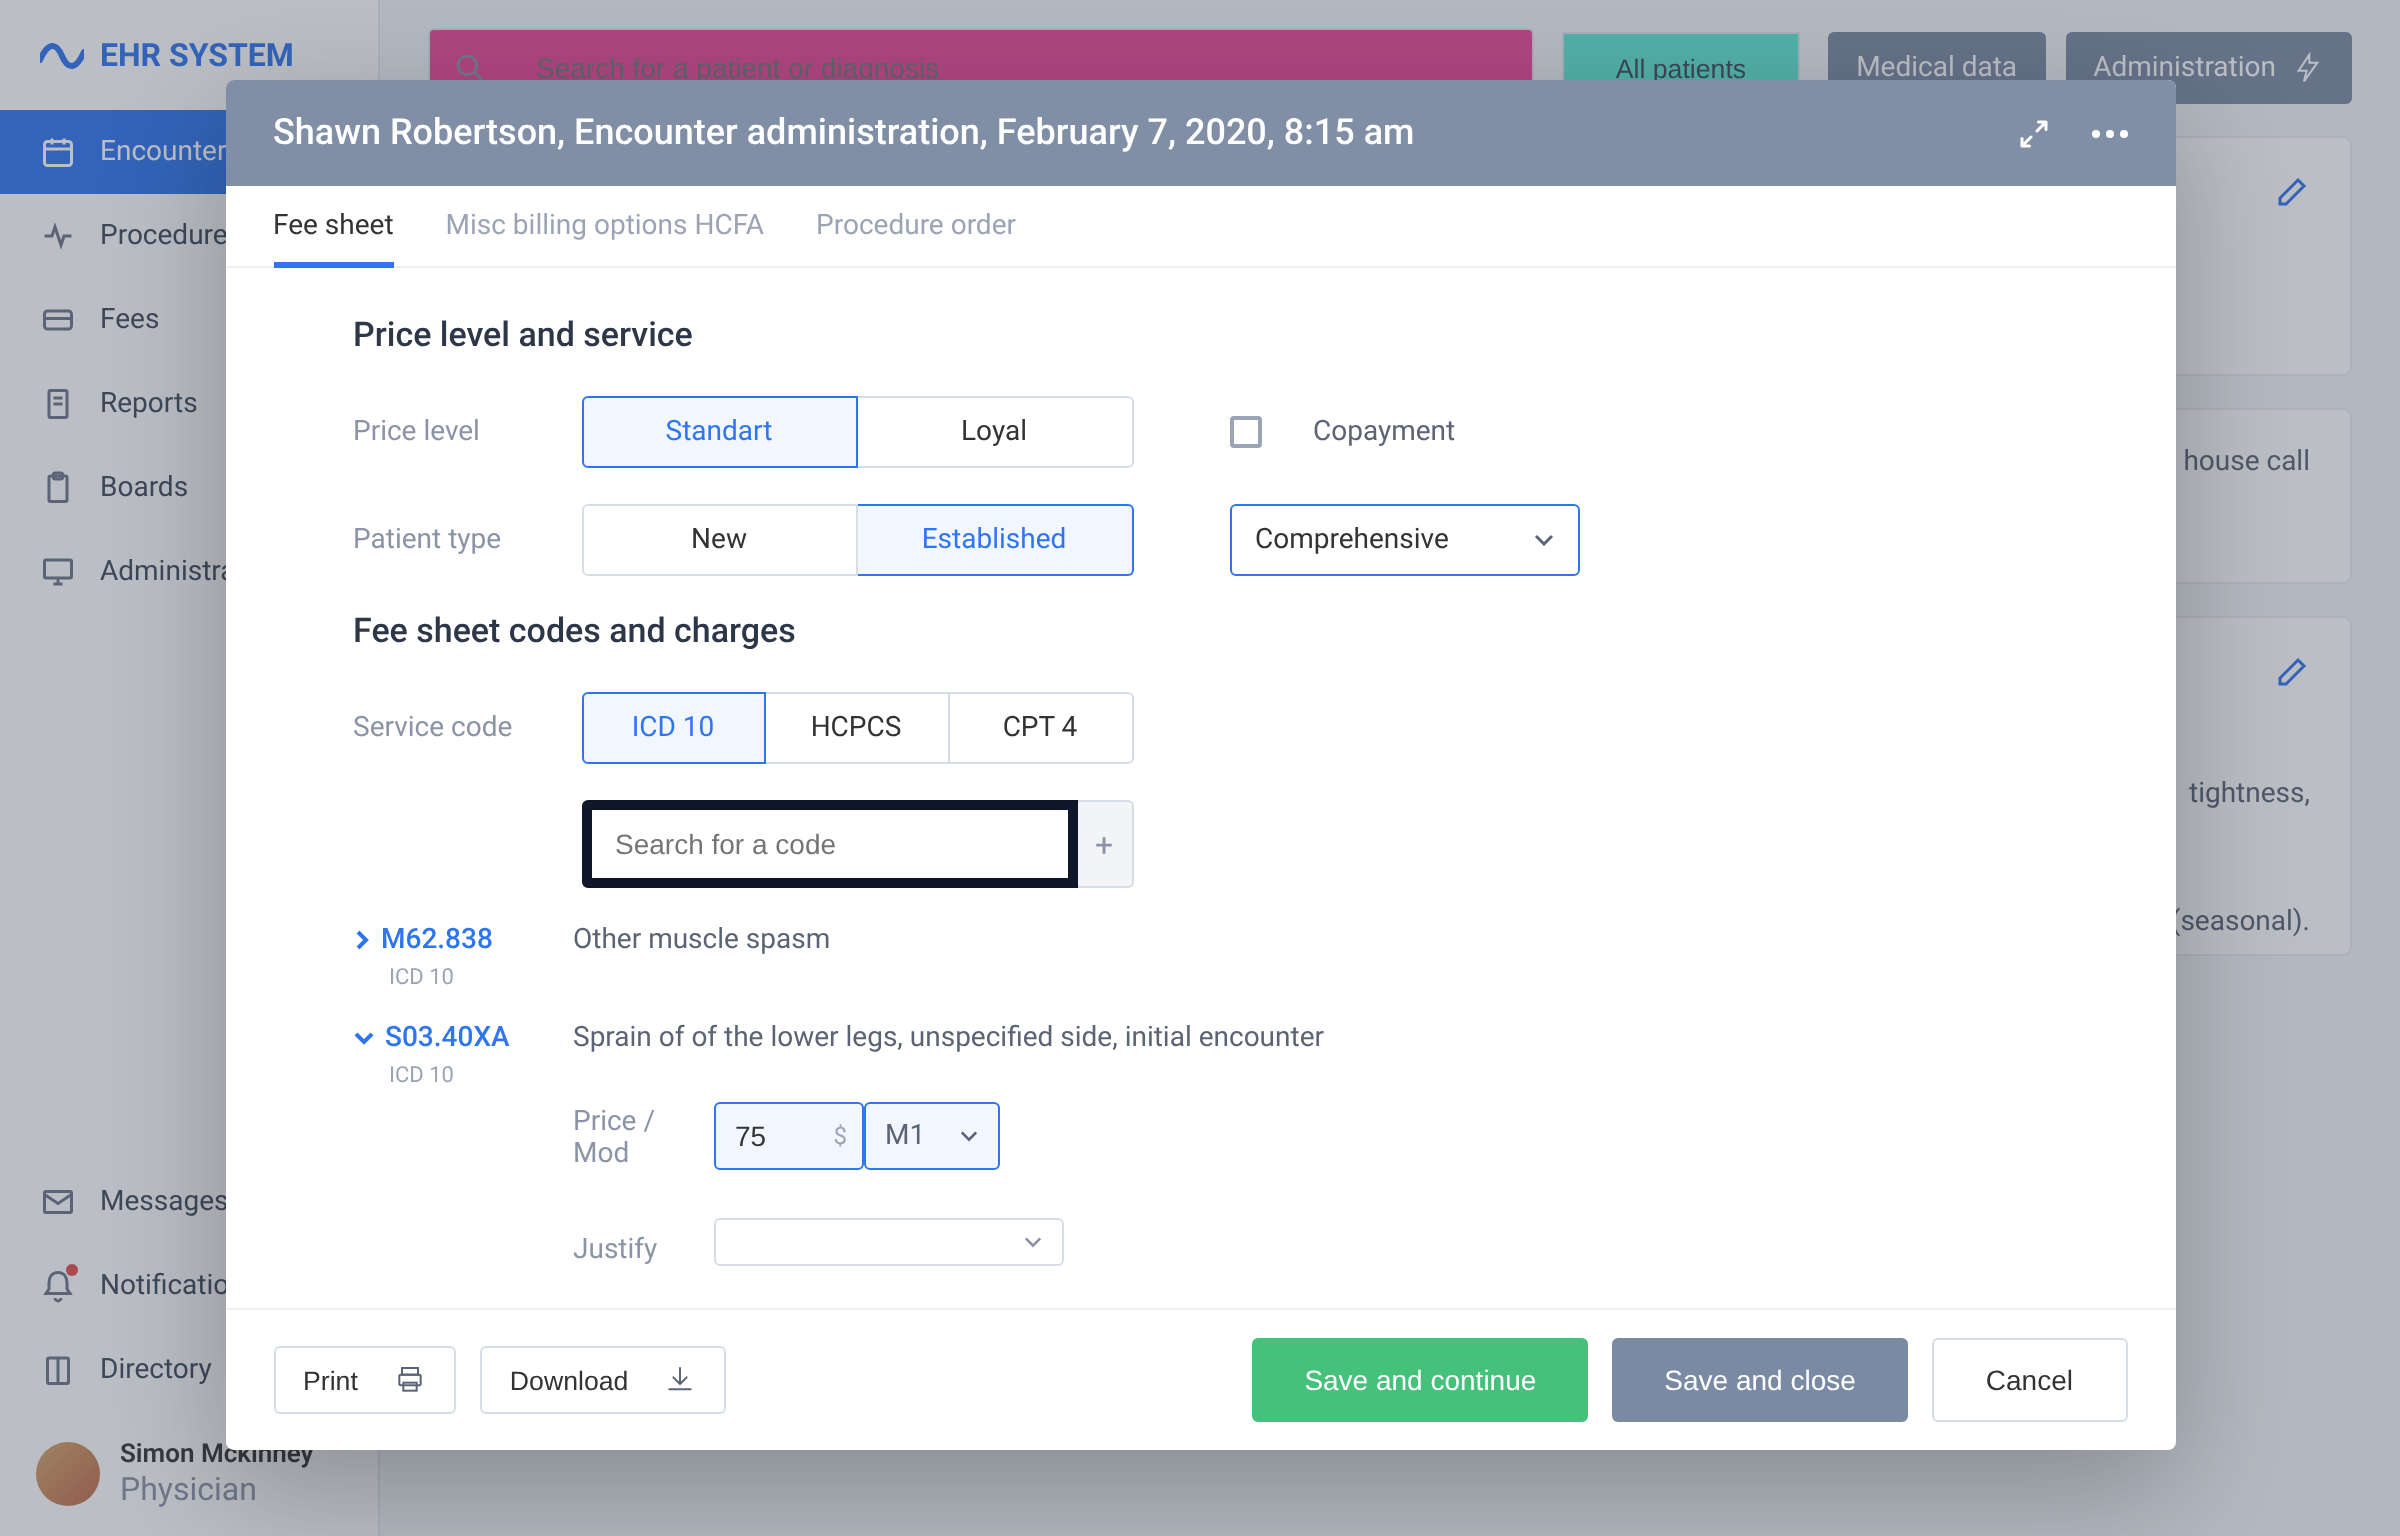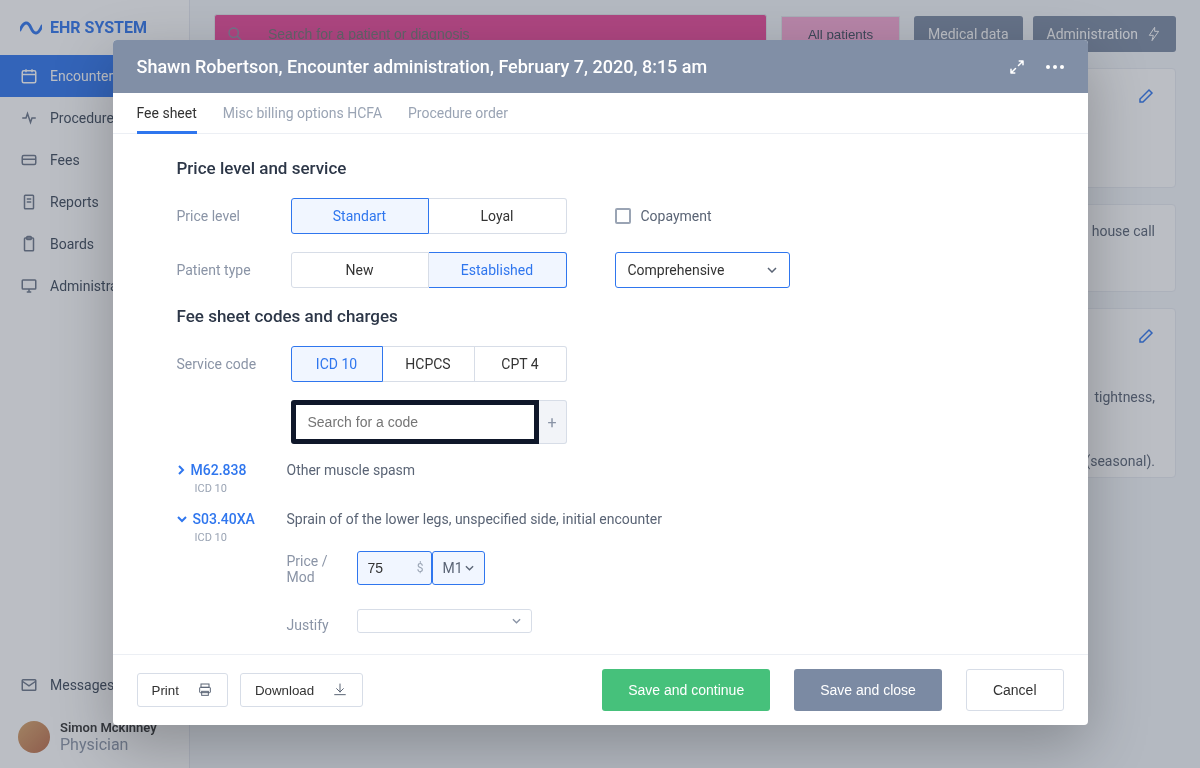--- a/index.html
+++ b/index.html
@@ -8,33 +8,33 @@
 
 .app { display: flex; width: 100%; height: 100%; }
 .sidebar { width: 190px; background: #fff; border-right: 1px solid #e5e9f0; display: flex; flex-direction: column; }
 .logo { display: flex; align-items: center; gap: 8px; padding: 18px 20px; color: #2f76ee; font-weight: 700; font-size: 16px; }
 .logo-icon { width: 22px; height: 14px; display: flex; align-items: center; }
 .nav { display: flex; flex-direction: column; }
 .nav-item { display: flex; align-items: center; gap: 12px; padding: 12px 20px; color: #3e4a5b; cursor: pointer; }
 .nav-item.active { background: #2f76ee; color: #fff; }
 .nav-item .icn { width: 18px; height: 18px; display: flex; align-items: center; justify-content: center; }
 .nav-spacer { flex: 1; }
-.nav-bottom { display: flex; flex-direction: row; }
+.nav-bottom { display: flex; flex-direction: column; }
 .nav-bottom .nav-item { position: relative; }
 .dot { width: 6px; height: 6px; background: #e24d4d; border-radius: 50%; position: absolute; left: 33px; top: 10px; }
 .user { display: flex; align-items: center; gap: 10px; padding: 14px 18px; }
 .avatar { width: 32px; height: 32px; border-radius: 50%; background: linear-gradient(135deg,#d7a56b,#bb6a48); }
 .user-meta .name { font-weight: 600; color: #333; font-size: 13px;}
 .user-meta .role { font-size: 16px; color: #8a94a6; }
 
 .main { flex: 1; padding: 14px 24px 0 24px; }
 .topbar { display: flex; align-items: center; gap: 14px; margin-bottom: 14px; }
 .search { flex: 1; display: flex; align-items: center; background: #ec4899; border: 1px solid #e2e6ec; border-radius: 3px; padding: 0 12px; height: 40px; color:#8a94a6; gap:25px;}
 .search input { border: none; outline: none; background: transparent; flex:1; font-size:14px;}
-.allpatients { background: #f9a8d4; border: 1px solid #e2e6ec; padding: 10px 26px; color:#3e4a5b;}
+.allpatients { background: #5eead4; border: 1px solid #e2e6ec; padding: 10px 26px; color:#3e4a5b;}
 .actions { display:flex; gap:10px; }
 .chip { background: #7b8aa3; color:#fff; padding:10px 14px; border-radius:3px; display:flex; align-items:center; gap:8px;}
 
 .cards { display:flex; flex-direction:column; gap:16px; }
 .card { background:#fff; border:1px solid #e8ecf2; border-radius:4px; padding:18px 20px; color:#5a6475;}
 
 
 .overlay { position:absolute; inset:0; background:rgba(60,70,85,0.35); display:flex; align-items:flex-start; justify-content:center; }
 .modal { width: 975px; margin-top:40px; background:#fff; border-radius:4px; box-shadow:0 20px 60px rgba(0,0,0,.25); display:flex; flex-direction:column; overflow:hidden;}
 .modal-header { background:#818fa6; color:#fff; padding:16px 24px; display:flex; align-items:center; justify-content:space-between;}
@@ -49,44 +49,44 @@
 .modal-body { padding:24px 64px 24px 64px; height:520px; overflow:auto;}
 .section-title { font-size:17px; font-weight:500; color:#2d3748; margin-bottom:20px;}
 .row { display:flex; align-items:center; margin-bottom:18px; gap:24px;}
 .row > label { width:90px; color:#8a94a6; font-size:14px;}
 .seggroup { display:flex; }
 .seg { border:1px solid #d7dde7; padding:9px 0; width:138px; text-align:center; font-size:14px; cursor:pointer; background:#fff;}
 .seg:first-child { border-radius:3px 0 0 3px;}
 .seg:last-child { border-radius:0 3px 3px 0; border-left:none;}
 .seg.mid { border-left:none; }
 .seg.selected { border-color:#2f76ee; color:#2f76ee; background:#f1f6ff;}
-.cpcheck { display:flex; align-items:center; gap:10px; color:#5a6475;}
+.cpcheck { display:flex; align-items:center; gap:26px; color:#5a6475;}
 .cb { width:16px; height:16px; border:2px solid #9aa4b4; border-radius:2px;}
 .select { border:1px solid #2f76ee; border-radius:3px; padding:9px 12px; width:175px; display:flex; align-items:center; justify-content:space-between; cursor:pointer; color:#333;}
 .codesearch { display:flex; }
 .codesearch input { border:5px solid #0f172a; border-radius:3px 0 0 3px; padding:9px 12px; width:248px; font-size:14px; outline:none;}
 .plusbtn { border:1px solid #d7dde7; border-left:none; width:28px; border-radius:0 3px 3px 0; background:#f2f4f8; color:#8a94a6; display:flex; align-items:center; justify-content:center; cursor:pointer; font-size:16px;}
 
 .code-item { display:flex; gap:30px; margin-bottom:16px;}
 .code-left { width:80px; display:flex; flex-direction:column;}
 .code-head { display:flex; align-items:center; gap:6px; color:#2f76ee; font-weight:500; cursor:pointer;}
 .code-sys { font-size:11px; color:#9aa4b4; margin-top:4px; margin-left:18px;}
 .code-right { color:#5a6475; flex:1;}
 .code-detail .drow { display:flex; align-items:flex-end; margin-top:24px;}
 .drow label { width:70px; color:#8a94a6; font-size:14px;}
 .price-input { position:relative; }
 .price-input input { border:1px solid #2f76ee; border-radius:3px; padding:8px 26px 8px 10px; width:75px; font-size:14px; background:#f1f6ff; color:#333;}
 .price-input .cur { position:absolute; right:8px; top:50%; transform:translateY(-50%); color:#9aa4b4; font-size:12px;}
-.smallselect { border:1px solid #2f76ee; border-radius:3px; padding:8px 10px; width:53px; display:flex; align-items:center; justify-content:space-between; background:#f1f6ff; cursor:pointer;}
+.smallselect { border:1px solid #2f76ee; border-radius:3px; padding:8px 10px; width:68px; display:flex; align-items:center; justify-content:space-between; background:#f1f6ff; cursor:pointer;}
 .justify-select { border:1px solid #d7dde7; border-radius:3px; padding:8px 10px; width:175px; display:flex; align-items:center; justify-content:flex-end; cursor:pointer;}
 
 .modal-footer { border-top:1px solid #eceff4; padding:14px 24px; display:flex; align-items:center; justify-content:space-between;}
 .footer-left { display:flex; gap:12px;}
 .iconbtn { border:1px solid #d7dde7; border-radius:3px; padding:8px 14px; display:flex; align-items:center; gap:18px; cursor:pointer; color:#333; background:#fff;}
-.footer-right { display:flex; gap:24px;}
+.footer-right { display:flex; gap:12px;}
 .btn { border:none; border-radius:3px; padding:12px 26px; font-size:14px; cursor:pointer;}
 .btn-green { background:#46c17b; color:#fff;}
 .btn-grey { background:#7b8aa3; color:#fff;}
 .btn-plain { background:#fff; border:1px solid #d7dde7; color:#333;}
 
 svg { display:block; }
 </style>
 </head>
 <body>
 

